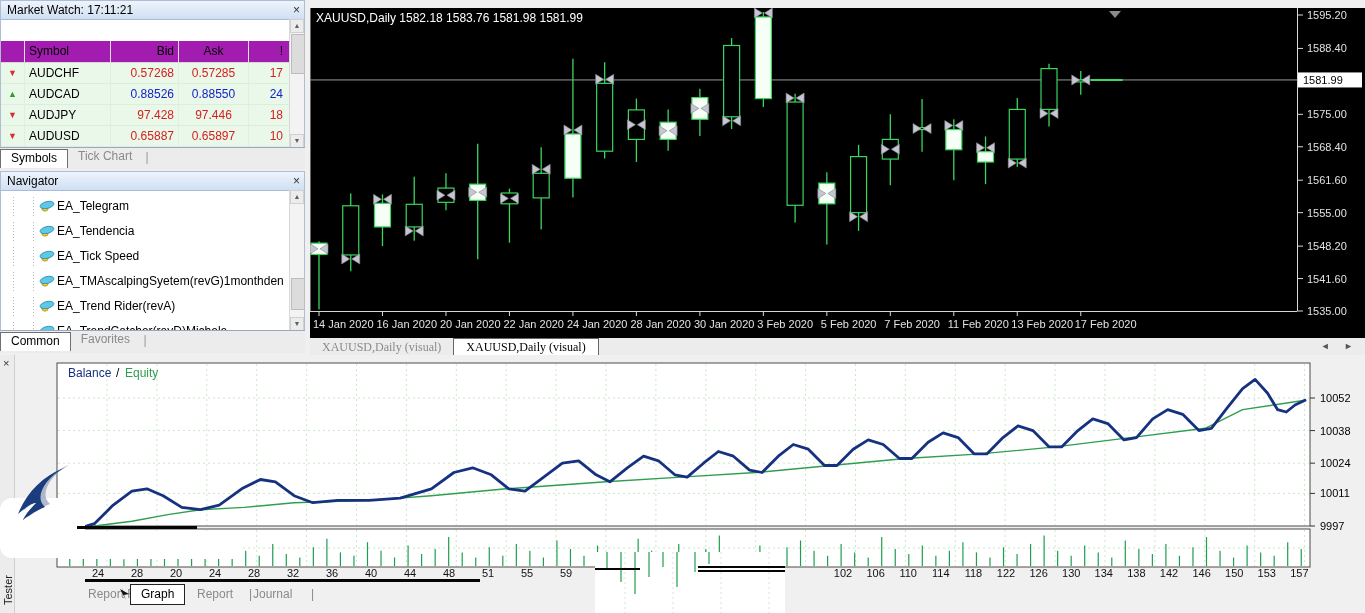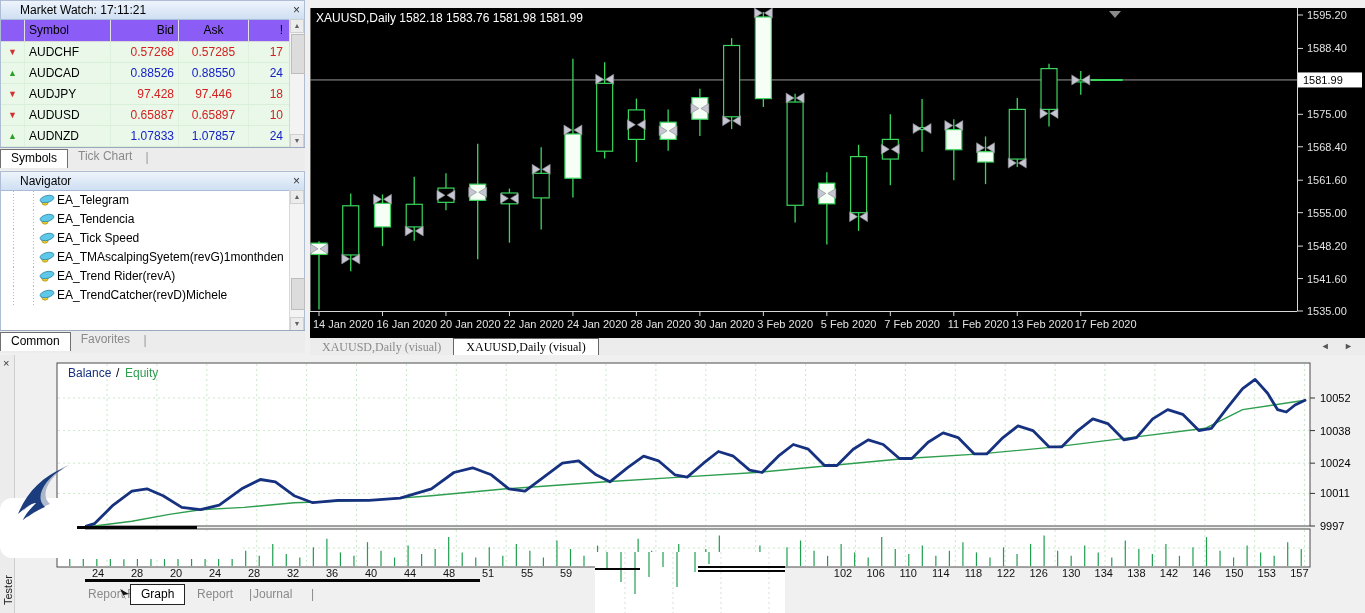--- a/index.html
+++ b/index.html
@@ -1,25 +1,25 @@
 <!DOCTYPE html>
 <html><head>
 <meta charset="utf-8">
 <style>
   html,body{margin:0;padding:0;}
   body{width:1365px;height:613px;position:relative;overflow:hidden;background:#f0f0f0;
        font-family:"Liberation Sans",sans-serif;font-size:12px;color:#000;}
   .abs{position:absolute;}
   
   .panel{position:absolute;background:#fff;border:1px solid #aebdd4;box-sizing:border-box;}
-  .ptitle{height:18px;line-height:18px;padding:0 19px;background:linear-gradient(#eef4fc,#cfdff2);
+  .ptitle{height:18px;line-height:18px;padding:0 6px;background:linear-gradient(#eef4fc,#cfdff2);
           border-bottom:1px solid #a8bcd8;font-size:12px;position:relative;}
   .ptitle .closer{position:absolute;right:4px;top:0;font-size:12px;color:#333;cursor:default;}
   
-  .mw-head{display:flex;height:21px;line-height:21px;border-bottom:1px solid #d8d8d8;background:#8b5cf6;}
+  .mw-head{display:flex;height:21px;line-height:21px;border-bottom:1px solid #d8d8d8;background:#a21caf;margin-top:21px;}
   .mw-head span{box-sizing:border-box;padding:0 4px;border-right:1px solid #e2e2e2;}
   .mw-row{display:flex;height:20px;line-height:20px;background:#e9f8e9;border-bottom:1px solid #d9efd9;}
   .mw-row span{box-sizing:border-box;padding:0 4px;border-right:1px solid #def0de;}
   .c-arrow{width:24px;text-align:center;font-size:9px;}
   .c-sym{width:86px;}
   .c-bid{width:68px;text-align:right;}
   .c-ask{width:70px;text-align:center;}
   .c-spr{width:38px;text-align:right;border-right:none!important;}
   .red{color:#d42020;} .blue{color:#1622c8;}
   .up{color:#2ca02c;} .down{color:#d43030;}
@@ -27,21 +27,21 @@
   .sbar{position:absolute;width:15px;background:#f3f3f3;border-left:1px solid #d8d8d8;box-sizing:border-box;}
   .sbtn{position:absolute;left:0;width:100%;height:14px;background:#ececec;border:1px solid #d0d0d0;
         box-sizing:border-box;font-size:7px;color:#606060;text-align:center;line-height:12px;}
   .sthumb{position:absolute;left:1px;width:12px;background:#dcdcdc;border:1px solid #bdbdbd;}
   
   .tabrow{position:absolute;background:#ececec;border-top:1px solid #9aa8c0;font-size:12px;}
   .tab{display:inline-block;height:17px;line-height:17px;padding:0 10px;color:#8a8a8a;vertical-align:top;}
   .tab.active{background:#fff;border:1px solid #707070;border-bottom:none;color:#000;margin-top:1px;height:18px;}
   .tabsep{color:#9a9a9a;display:inline-block;vertical-align:top;line-height:19px;}
   
-  .nav-item{height:19px;line-height:19px;white-space:nowrap;position:relative;padding-left:56px;font-size:12px;}
+  .nav-item{height:19px;line-height:19px;white-space:nowrap;position:relative;padding-left:56px;font-size:12px;margin-top:6px;}
   .nav-item .dots{position:absolute;left:0;top:0;width:56px;height:19px;
        background-image:repeating-linear-gradient(to bottom,#b8b8b8 0 1px,transparent 1px 3px),
                         repeating-linear-gradient(to bottom,#b8b8b8 0 1px,transparent 1px 3px);
        background-size:1px 100%,1px 100%;background-position:12px 0,32px 0;background-repeat:no-repeat;}
   .nav-item .icon{position:absolute;left:38px;top:2px;}
   
   .ctab{display:inline-block;height:16px;line-height:16px;padding:0 12px;color:#8a8a8a;font-family:Liberation Serif, serif;}
   .ctab.active{background:#fff;border:1px solid #666;border-bottom:none;color:#000;height:17px;}
   .navarrows{position:absolute;right:6px;top:3px;color:#555;font-size:9px;letter-spacing:6px;}
   

